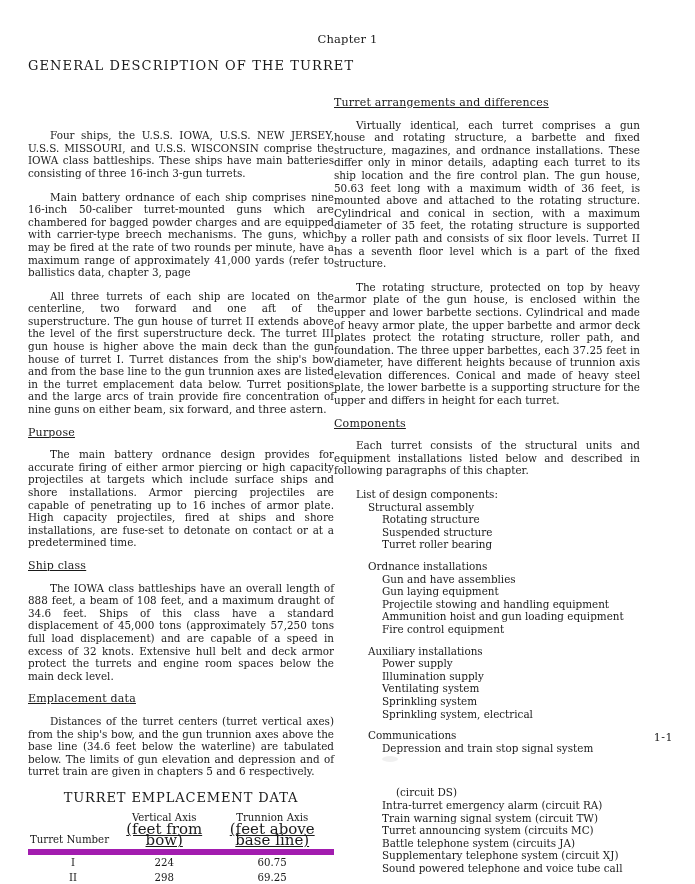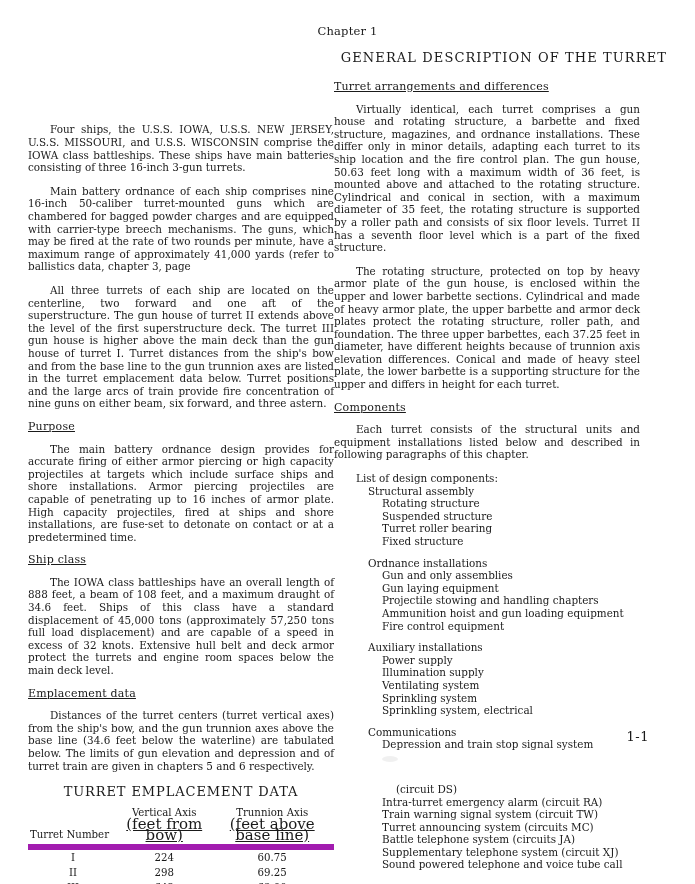--- a/index.html
+++ b/index.html
@@ -13,30 +13,30 @@
     font-family: "DejaVu Serif", serif;
     color: #1a1a1a;
     position: relative;
     overflow: hidden;
   }
   .page {
     position: absolute;
     left: 0; top: 0;
     width: 695px; height: 768px;
     box-sizing: border-box;
-    padding: 24px 28px 20px 28px;
+    padding: 32px 28px 20px 28px;
   }
   .chapter-line {
     text-align: center;
     font-size: 11.5px;
     letter-spacing: 0.2px;
     margin: 0 0 10px 0;
   }
   .doc-title {
-    text-align: right;
+    text-align: left;
     font-size: 13px;
     letter-spacing: 1.1px;
     margin: 12px 0 16px 0;
   }
   .columns {
     display: flex;
     align-items: center;
   }
   .col {
     width: 306px;
@@ -49,21 +49,21 @@
     text-indent: 22px;
   }
   h2.section {
     font-size: 11px;
     font-weight: normal;
     text-decoration: underline;
     margin: 4px 0 9px 0;
     text-indent: 0;
     letter-spacing: 0.2px;
   }
-  h2.section.tight { margin-top: 0; }
+  h2.section.tight { margin-top: 8px; }
   .table-title {
     text-align: center;
     font-size: 13px;
     letter-spacing: 0.9px;
     margin: 14px 0 8px 0;
   }
   table.emplacement {
     width: 100%;
     border-collapse: collapse;
     font-size: 10.2px;
@@ -106,23 +106,23 @@
     line-height: 12.6px;
     text-align: left;
   }
   .lvl0 { padding-left: 22px; }
   .lvl1 { padding-left: 34px; }
   .lvl2 { padding-left: 48px; }
   .lvl3 { padding-left: 62px; margin-top: 32px; }
   .group { margin-bottom: 9px; }
   .page-num {
     position: absolute;
-    right: 46px;
+    right: 22px;
     bottom: 24px;
-    font-size: 13px;
+    font-size: 11px;
     letter-spacing: 0.5px;
   }
   .smudge {
     position: absolute;
     left: 382px;
     bottom: 6px;
     width: 16px;
     height: 6px;
     background: rgba(0,0,0,0.06);
     border-radius: 50%;
@@ -203,30 +203,29 @@
       <ul class="plain">
         <li class="lvl0" style="">List of design components:</li>
       </ul>
 
       <div class="group">
         <ul class="plain">
           <li class="lvl1">Structural assembly</li>
           <li class="lvl2">Rotating structure</li>
           <li class="lvl2">Suspended structure</li>
           <li class="lvl2">Turret roller bearing</li>
-          <li class="lvl2">Fixed structure</li>
         </ul>
       </div>
 
       <div class="group">
         <ul class="plain">
           <li class="lvl1">Ordnance installations</li>
-          <li class="lvl2">Gun and only assemblies</li>
+          <li class="lvl2">Gun and have assemblies</li>
           <li class="lvl2">Gun laying equipment</li>
-          <li class="lvl2">Projectile stowing and handling chapters</li>
+          <li class="lvl2">Projectile stowing and handling equipment</li>
           <li class="lvl2">Ammunition hoist and gun loading equipment</li>
           <li class="lvl2">Fire control equipment</li>
         </ul>
       </div>
 
       <div class="group">
         <ul class="plain">
           <li class="lvl1">Auxiliary installations</li>
           <li class="lvl2">Power supply</li>
           <li class="lvl2">Illumination supply</li>

